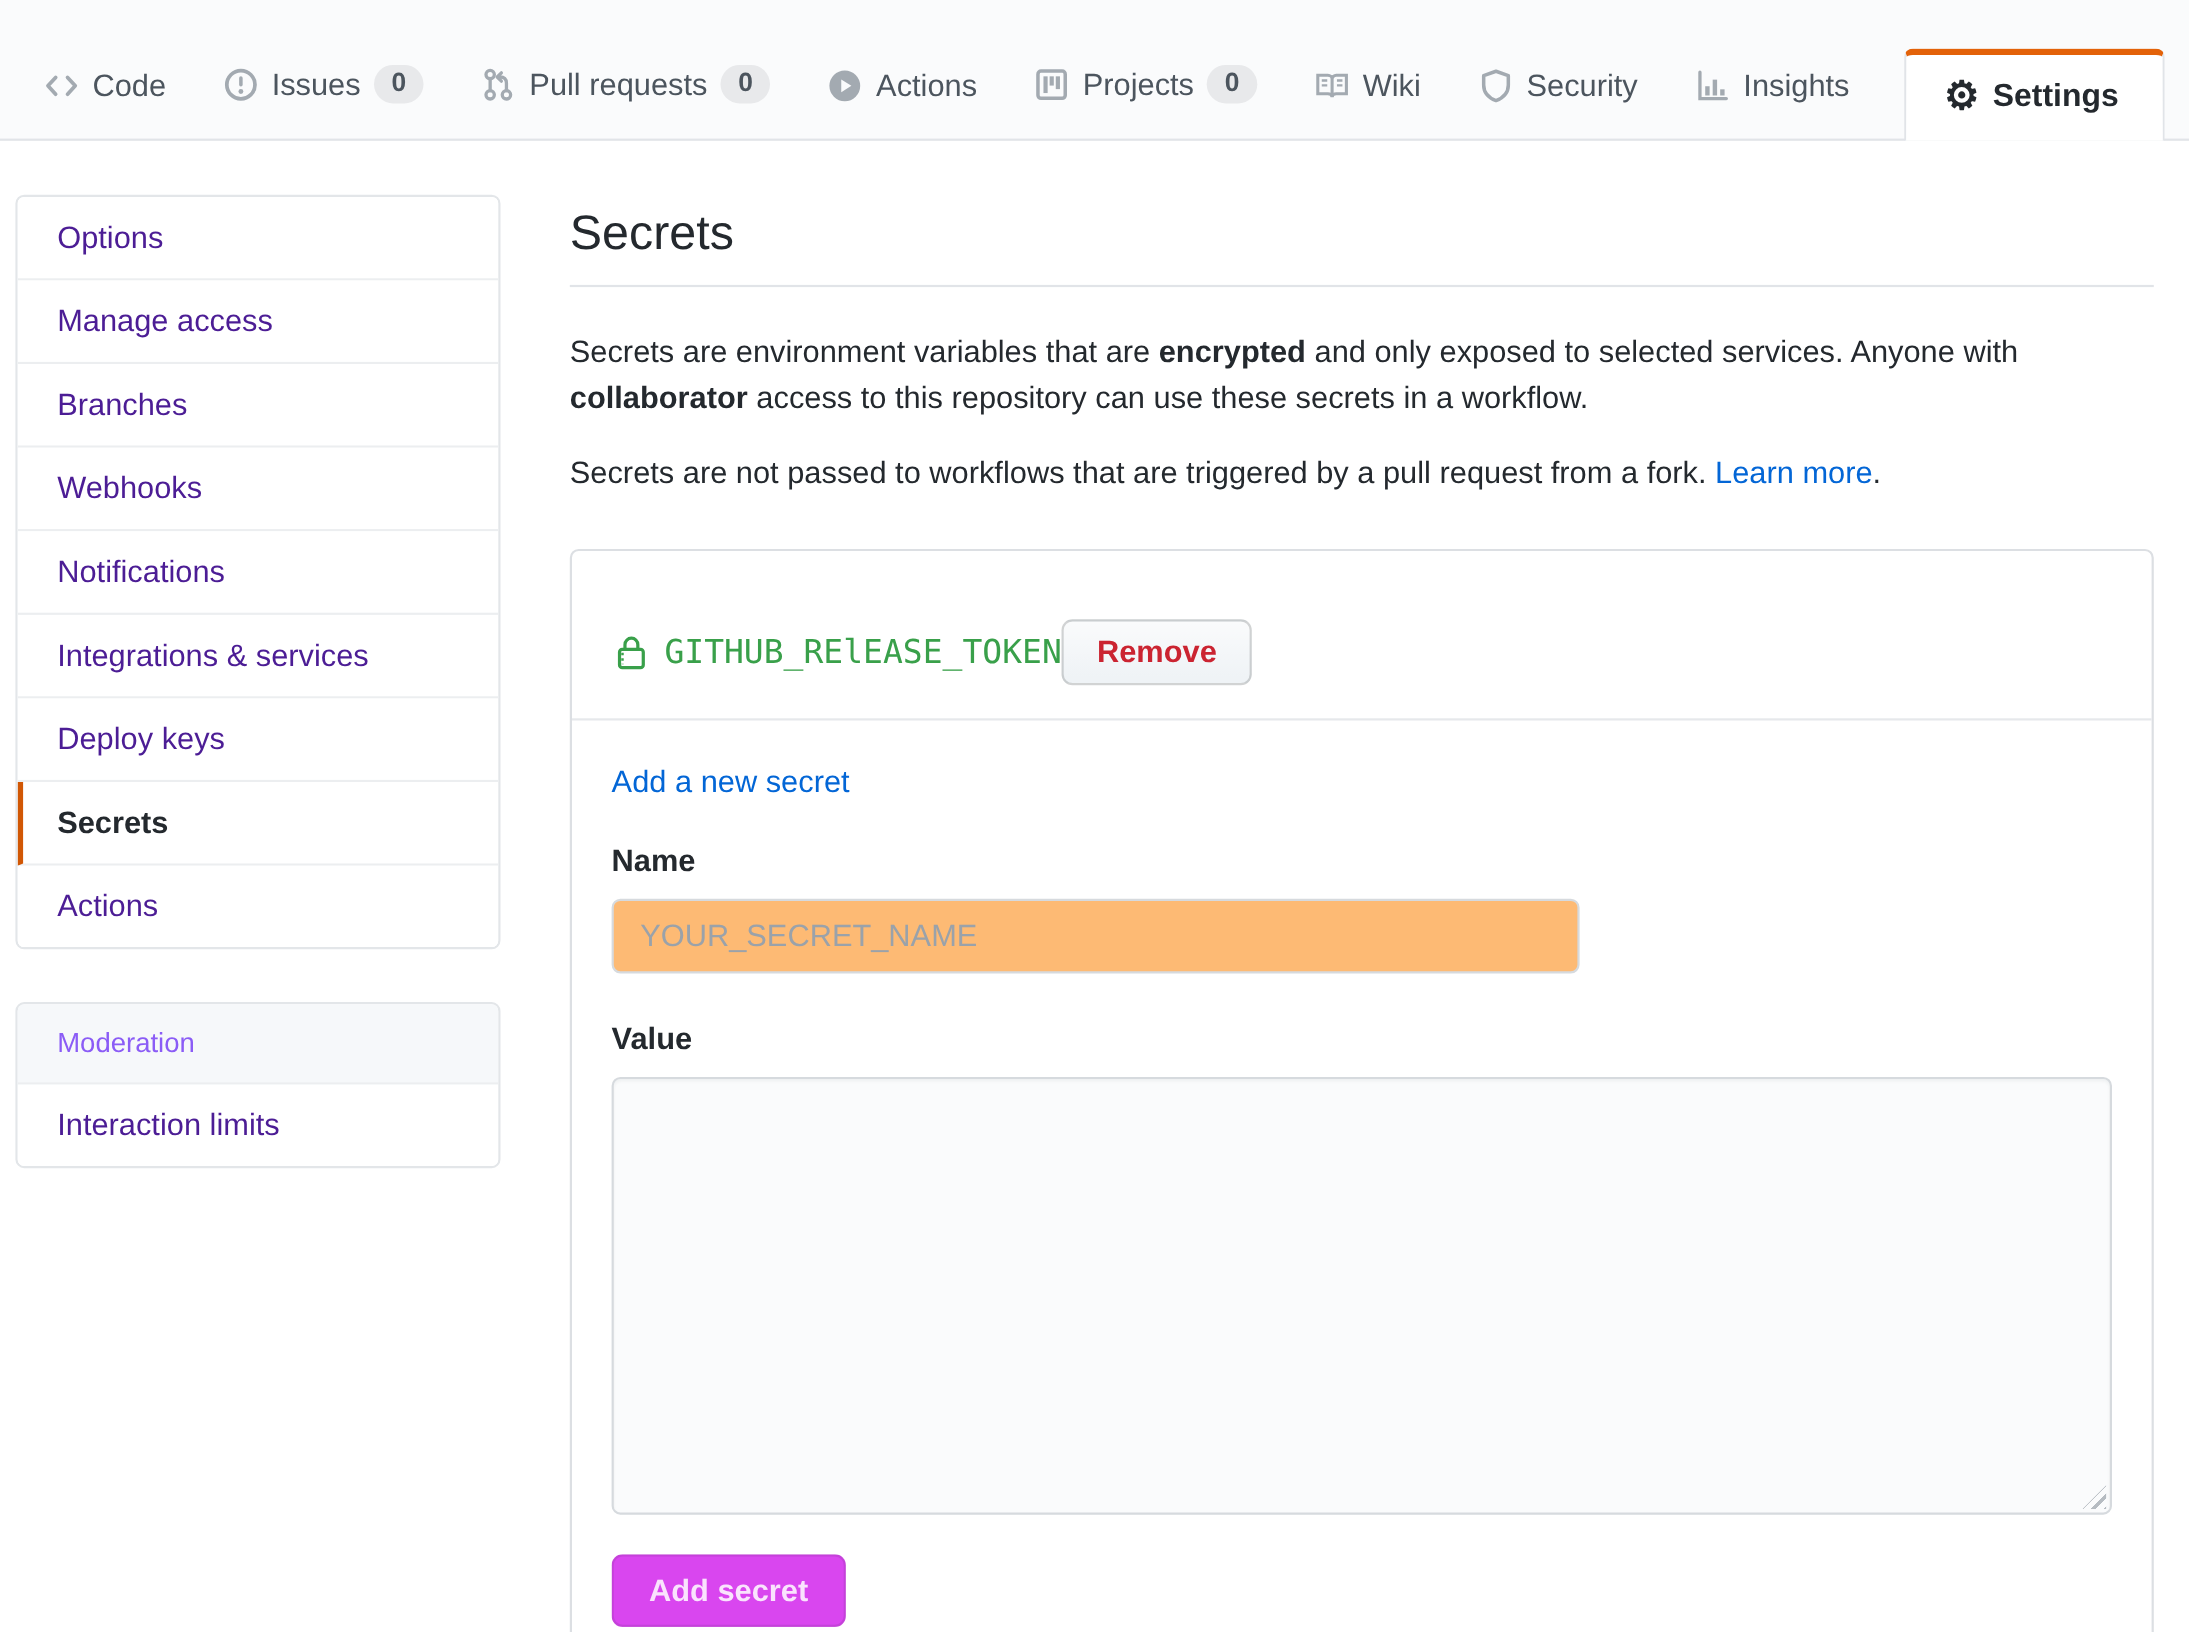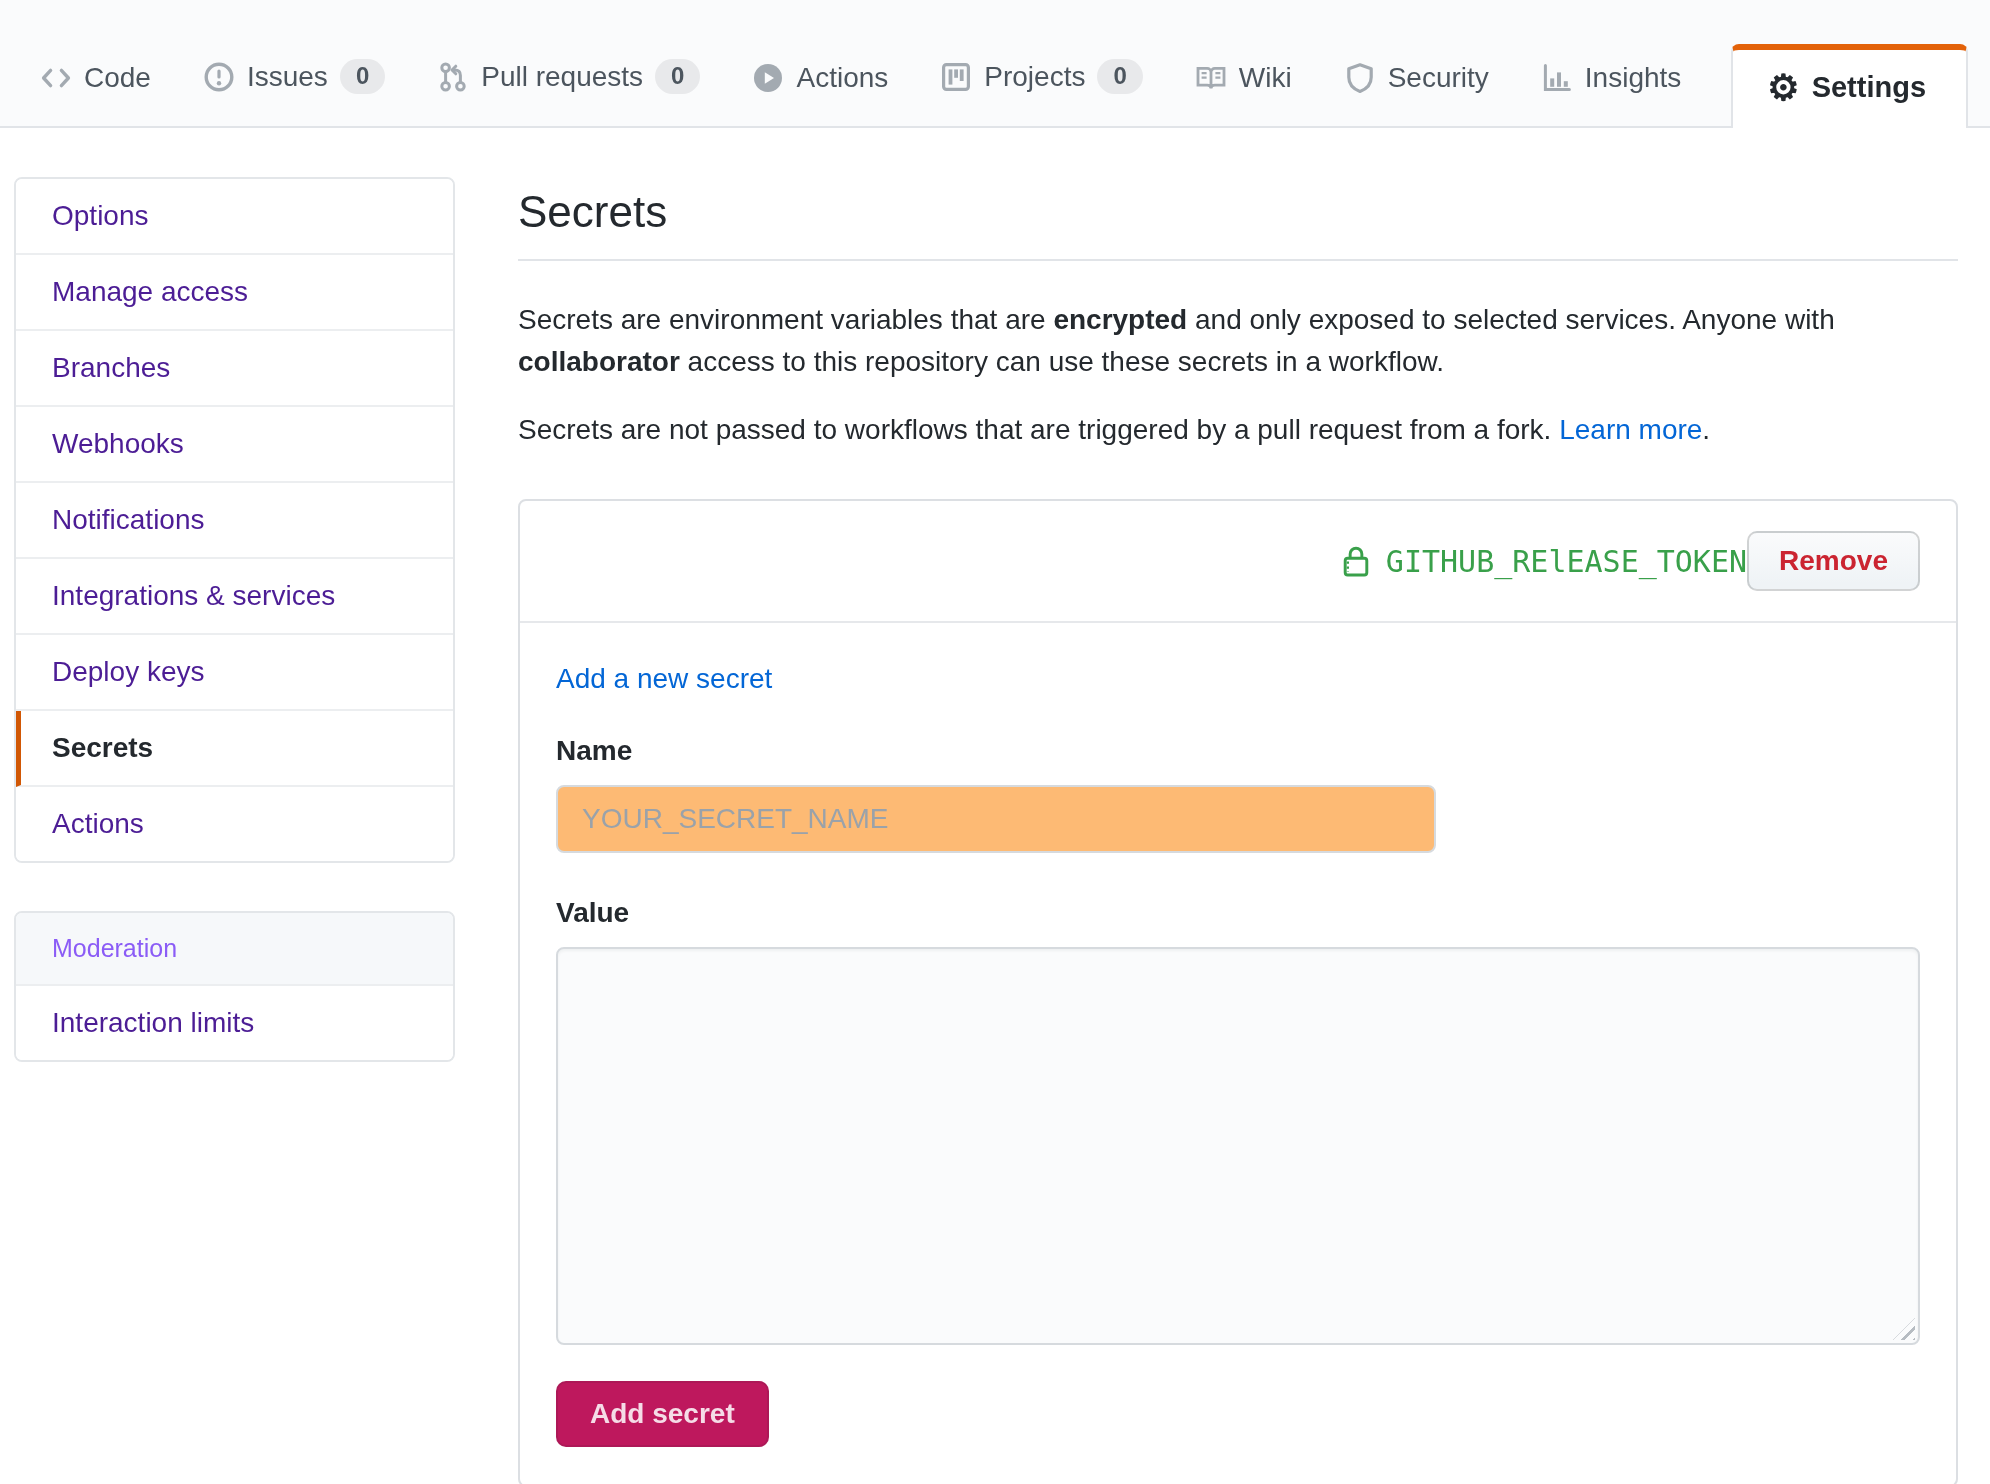--- a/index.html
+++ b/index.html
@@ -111,23 +111,24 @@
   .desc + .desc { margin-top: 26px; }
   .desc a, .inline-link { color: #0366d6; text-decoration: none; cursor: pointer; }
 
   .secrets-card {
     margin-top: 48px;
     border: 2px solid #dcdfe3;
     border-radius: 8px;
     background: #fff;
   }
   .secret-row {
-    display: flex; align-items: center; justify-content: flex-end;
+    display: flex; align-items: center; justify-content: flex-start;
     padding: 30px 36px;
     border-bottom: 2px solid #e6e8eb;
+    margin-top: 32px;
   }
   .secret-id { display: flex; align-items: center; color: #39a04a; }
   .lock { margin-right: 12px; display: inline-flex; }
   .secret-name {
     font-family: "DejaVu Sans Mono", monospace;
     font-size: 30px;
     color: #39a04a;
   }
   .btn-remove {
     font-family: "Liberation Sans", sans-serif;
@@ -179,21 +180,21 @@
     clip-path: polygon(100% 0, 100% 100%, 0 100%);
     background: repeating-linear-gradient(135deg, transparent 0 5px, #b6bcc2 5px 8px);
     cursor: nwse-resize;
   }
   .btn-add-secret {
     margin-top: 36px;
     font-family: "Liberation Sans", sans-serif;
     font-size: 28px; font-weight: 700;
     color: rgba(255,255,255,0.85);
     padding: 15px 32px;
-    background: #be185d;
+    background: #d946ef;
     border: 2px solid rgba(27,31,35,0.1);
     border-radius: 10px;
     cursor: default;
   }
 </style>
 </head>
 <body>
 
 <nav class="repo-nav">
 

